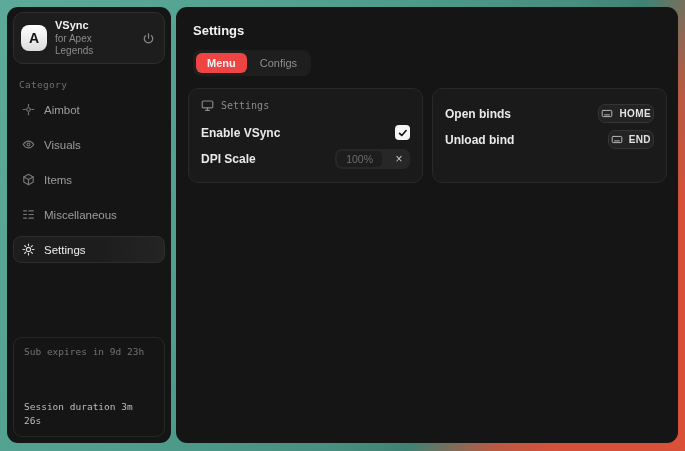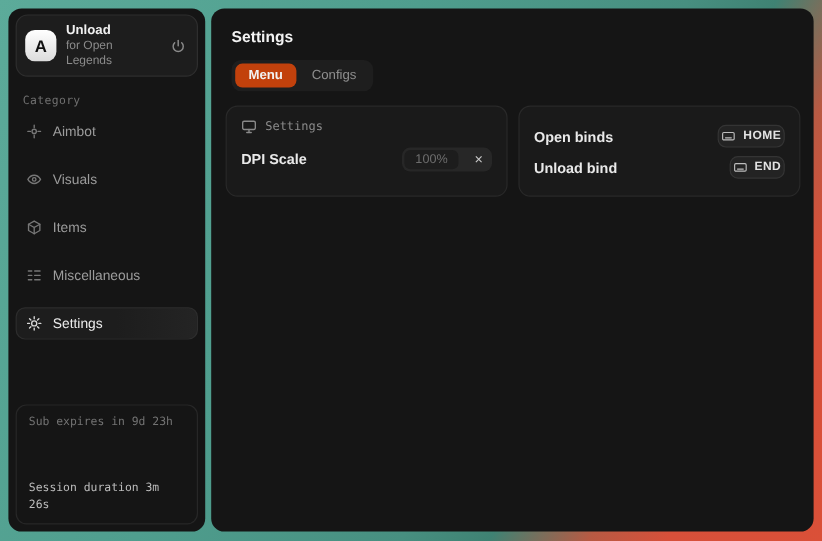--- a/index.html
+++ b/index.html
@@ -62,21 +62,21 @@
     width: 18px; height: 18px;
     cursor: pointer;
   }
   .cat-label {
     font-family: "DejaVu Sans Mono", monospace;
     color: #6f6f6f;
     font-size: 9.5px;
     margin: 15px 0 6px 6px;
     letter-spacing: 0.3px;
   }
-  .nav { display: flex; flex-direction: column; gap: 13px; }
+  .nav { display: flex; flex-direction: column; gap: 8px; }
   .nav-item {
     display: flex; align-items: center; gap: 9px;
     padding: 6px 8px;
     border-radius: 8px;
     color: #9c9c9c;
     font-size: 11.5px;
     border: 1px solid transparent;
     cursor: pointer;
   }
   .nav-item .nav-icon { color: #777; display: flex; }
@@ -122,21 +122,21 @@
     border: none;
     background: transparent;
     color: #8e8e8e;
     font-family: "Liberation Sans", sans-serif;
     font-size: 11px;
     padding: 4px 11px;
     border-radius: 6px;
     cursor: pointer;
   }
   .tab.active {
-    background: #c2410c;
+    background: #ef4444;
     color: #f2f2f2;
     font-weight: bold;
   }
   .cards {
     display: flex;
     gap: 9px;
     margin-top: 12px;
   }
   .card {
     width: 236px;
@@ -209,22 +209,22 @@
 </head>
 <body>
 
 <div class="stage">
 
   <aside class="panel sidebar">
 
     <div class="brand-card">
       <div class="logo">A</div>
       <div class="brand-text">
-        <div class="brand-name">Unload</div>
-        <div class="brand-sub">for Open Legends</div>
+        <div class="brand-name">VSync</div>
+        <div class="brand-sub">for Apex Legends</div>
       </div>
       <span class="power-btn">
         <svg width="13" height="13" viewBox="0 0 16 16" fill="none" stroke="currentColor" stroke-width="1.5" stroke-linecap="round">
           <path d="M8 2.2v5.3"></path>
           <path d="M4.4 4.4a5.2 5.2 0 1 0 7.2 0"></path>
         </svg>
       </span>
     </div>
 
     <div class="cat-label">Category</div>
@@ -304,20 +304,30 @@
         <div class="card-header">
           <span class="hdr-icon">
             <svg width="13" height="13" viewBox="0 0 16 16" fill="none" stroke="currentColor" stroke-width="1.4" stroke-linecap="round" stroke-linejoin="round">
               <rect x="1.5" y="2.5" width="13" height="8.5" rx="1.5"></rect>
               <path d="M5.7 14h4.6M8 11v3"></path>
             </svg>
           </span>
           <span>Settings</span>
         </div>
 
+        <div class="card-row">
+          <span class="row-label">Enable VSync</span>
+          <span class="checkbox">
+            <span>
+              <svg width="10" height="10" viewBox="0 0 16 16" fill="none" stroke="#111" stroke-width="2.6" stroke-linecap="round" stroke-linejoin="round">
+                <path d="M2.5 8.5l3.5 3.5 7-8"></path>
+              </svg>
+            </span>
+          </span>
+        </div>
 
         <div class="card-row">
           <span class="row-label">DPI Scale</span>
           <span class="dpi-group">
             <span class="dpi-value">100%</span>
             <button class="dpi-clear">×</button>
           </span>
         </div>
       </section>
 

